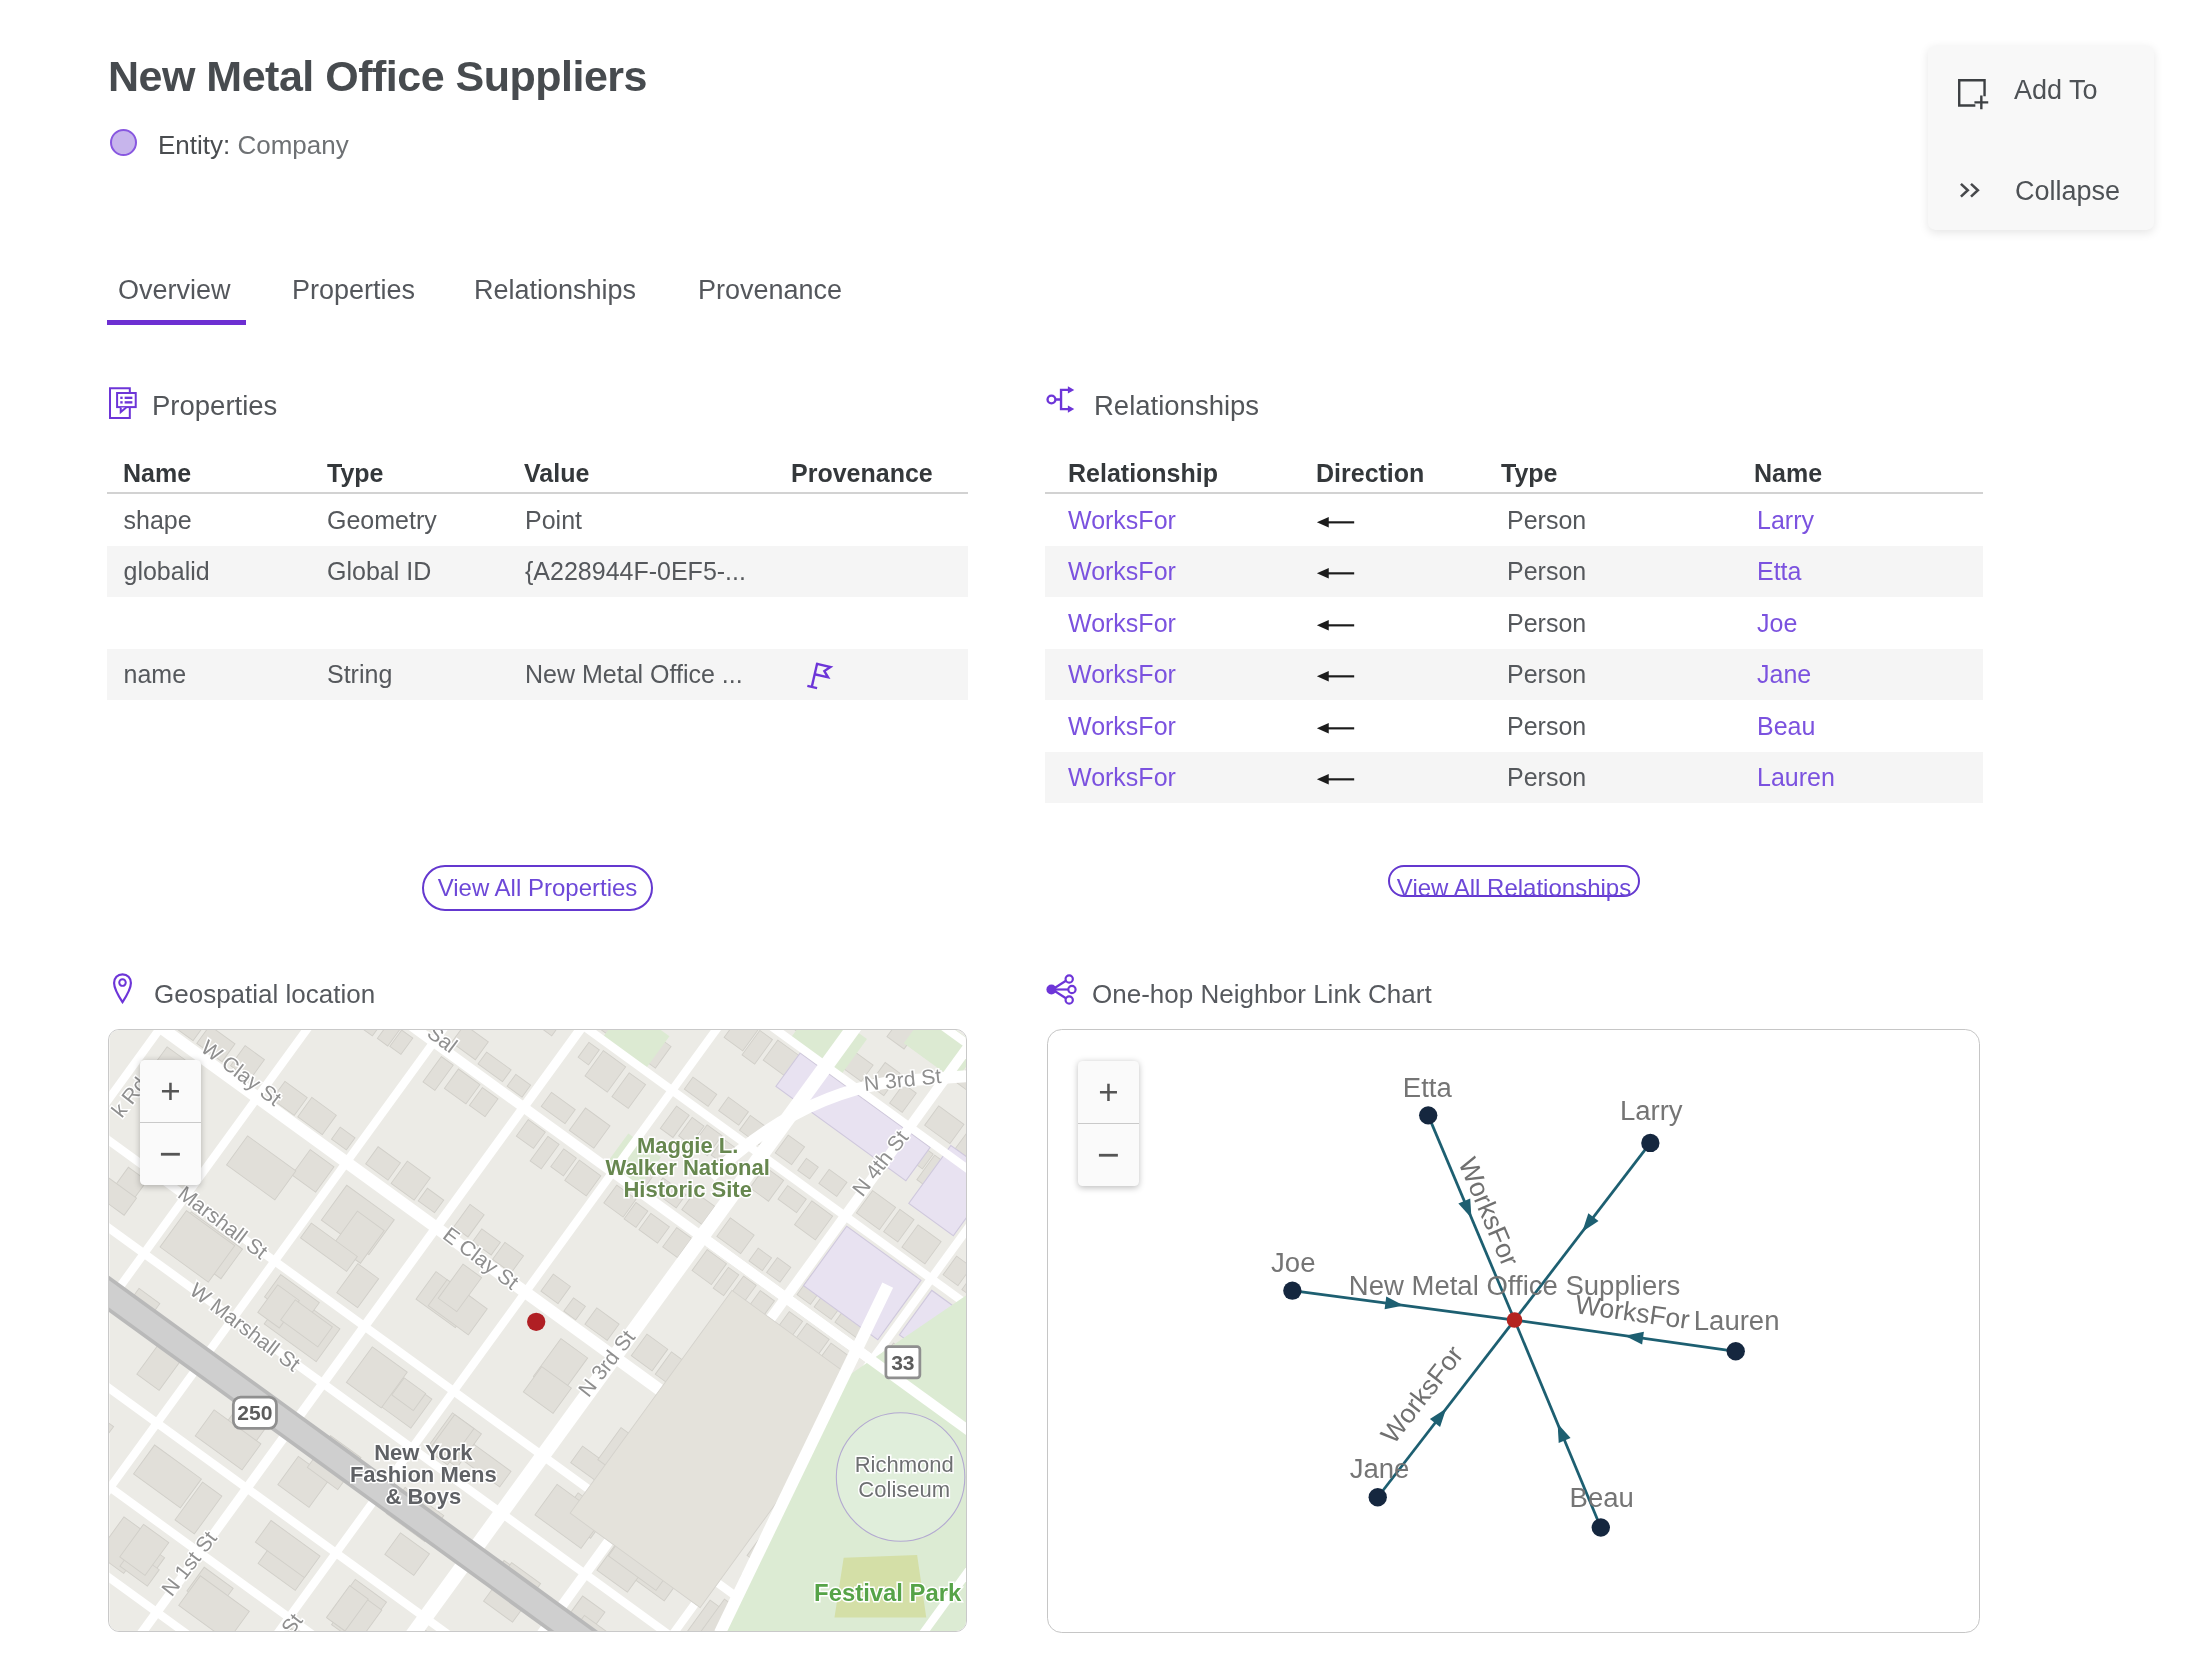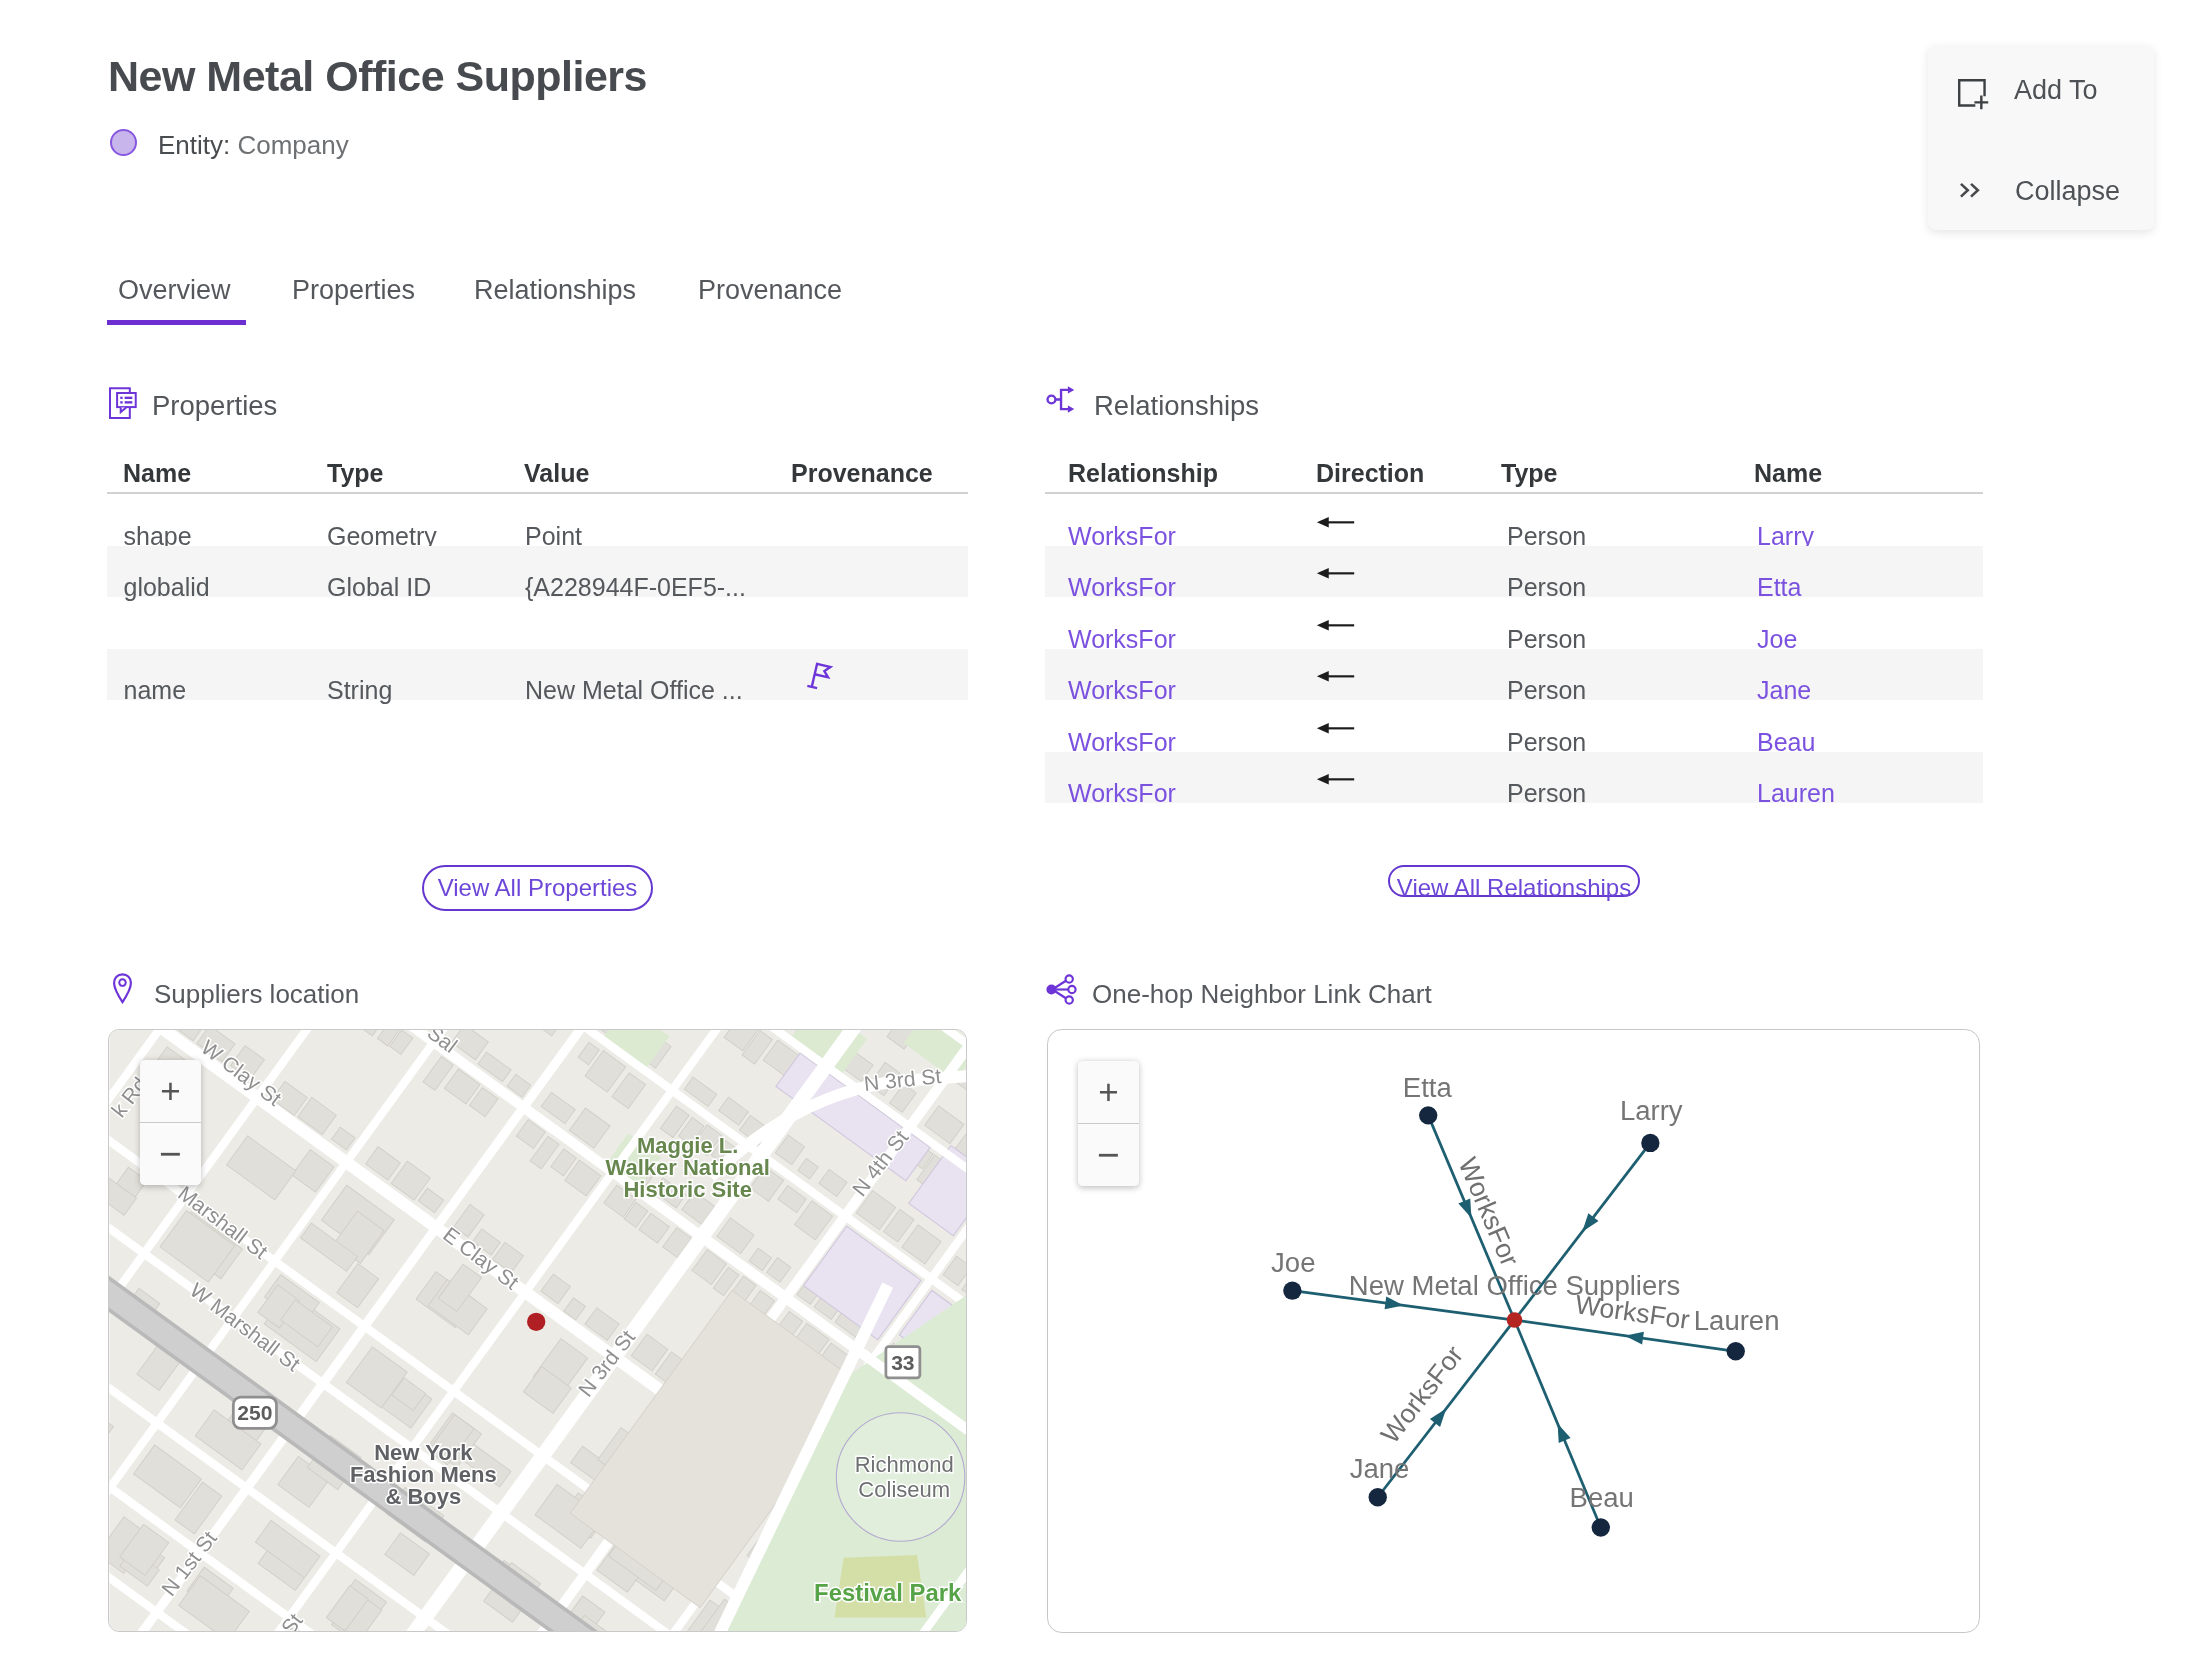--- a/index.html
+++ b/index.html
@@ -1,17 +1,17 @@
 <!DOCTYPE html>
 <html style="font-size:14.7px"><head><meta charset="utf-8"><style>
 * { margin:0; padding:0; box-sizing:border-box; }
 html,body { width:2204px; height:1677px; background:#ffffff; font-family:"Liberation Sans", sans-serif; }
 .abs { position:absolute; }
 #page { position:relative; width:2204px; height:1677px; overflow:hidden; }
-.cell { position:absolute; top:0; height:51px; line-height:51px; font-size:25px; color:#55585c; white-space:nowrap;margin-top:16px; }
+.cell { position:absolute; top:0; height:51px; line-height:51px; font-size:25px; color:#55585c; white-space:nowrap; }
 .purple { color:#7b52df; }
 .th { position:absolute; top:0; font-size:25px; font-weight:bold; color:#34383b; white-space:nowrap; }
 .tabitem { position:absolute; top:0; font-size:27px; color:#54575c; white-space:nowrap; }
 .zoombox { position:absolute; width:61px; background:#fafafa; border-radius:4.6px; box-shadow:0 1.8px 6.4px rgba(0,0,0,0.25); }
 .zb { width:61px; height:62px; text-align:center; font-size:35px; font-weight:300; color:#555; line-height:61px; }
 .zbdiv { width:61px; height:0.9px; background:#c9c9c9; }
 </style></head>
 <body>
 <div id="page">
 
@@ -159,21 +159,21 @@
       <span class="cell purple" style="left:712px">Lauren</span>
     </div>
 
 <div class="abs" style="left:422px;top:865px;width:231px;height:46px;border:2.3px solid #6438cf;border-radius:24px;text-align:center;line-height:41px;font-size:24px;color:#6d48d8">View All Properties</div>
 <div class="abs" style="left:1388px;top:865px;width:252px;height:32px;border:2.3px solid #6438cf;border-radius:24px;text-align:center;line-height:41px;font-size:24px;color:#6d48d8">View All Relationships</div>
 
 <span class="abs" style="left:113px;top:973px"><svg width="19" height="31" viewBox="0 0 21 34">
         <path d="M10.5,1.3 C5,1.3 1.2,5.6 1.2,10.9 C1.2,17.8 10.5,32 10.5,32 C10.5,32 19.8,17.8 19.8,10.9 C19.8,5.6 16,1.3 10.5,1.3 Z" fill="none" stroke="#6d35d8" stroke-width="2.4"></path>
         <circle cx="10.5" cy="10.5" r="3.6" fill="none" stroke="#6d35d8" stroke-width="2.2"></circle>
       </svg></span>
-<span class="abs" style="left:154px;top:979px;font-size:26px;color:#56595e">Suppliers location</span>
+<span class="abs" style="left:154px;top:979px;font-size:26px;color:#56595e">Geospatial location</span>
 
 <span class="abs" style="left:1045px;top:974px"><svg width="32" height="31" viewBox="0 0 35 34">
         <g stroke="#6d35d8" stroke-width="2.4" fill="none">
 <line x1="8" y1="17" x2="25" y2="6"></line>
           <line x1="8" y1="17" x2="28" y2="17"></line>
           <line x1="8" y1="17" x2="25" y2="28"></line>
 <circle cx="26.5" cy="5.5" r="4" fill="#fff"></circle>
           <circle cx="29.5" cy="17" r="4" fill="#fff"></circle>
           <circle cx="26.5" cy="28.5" r="4" fill="#fff"></circle>
 </g>

